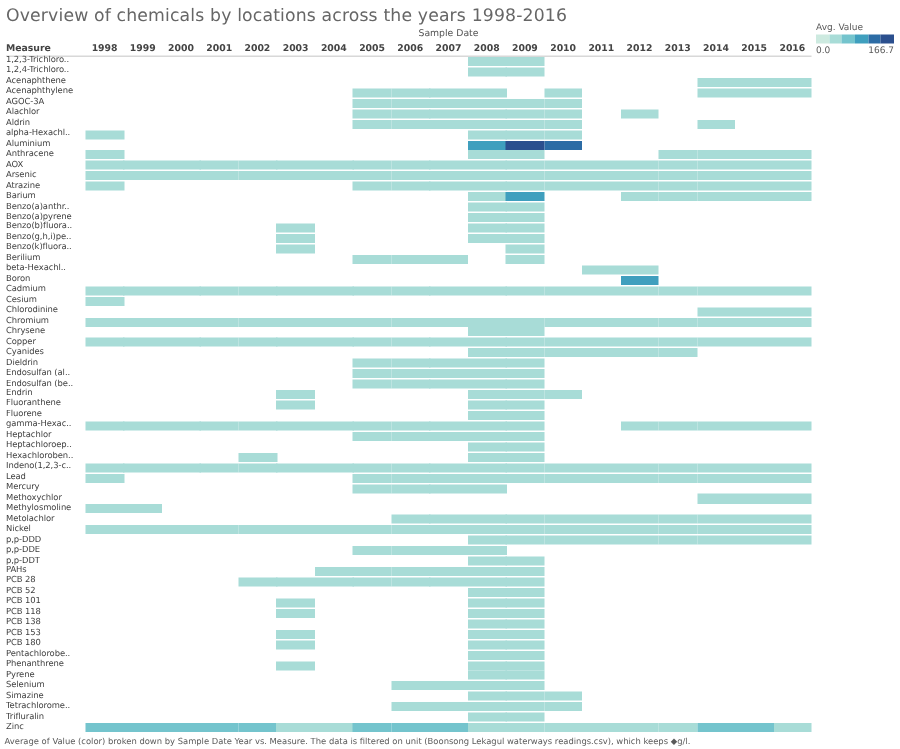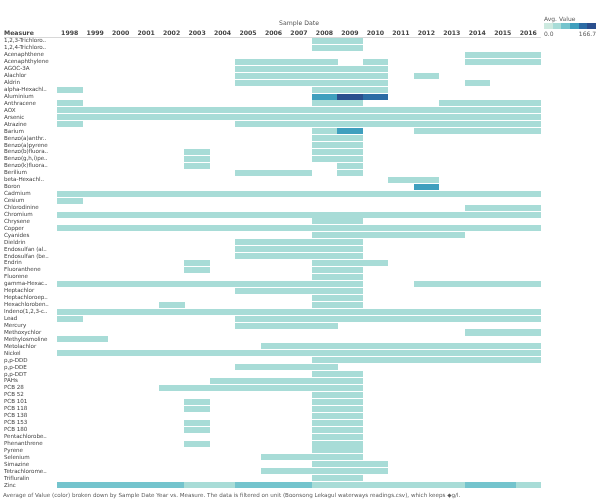--- a/index.html
+++ b/index.html
@@ -111,20 +111,21 @@
     font-size: 5.6px;
     color: #5a5a5a;
     white-space: nowrap;
   }
 </style>
 </head>
 <body>
 
 <div id="viz">
 
+  <div class="title">Overview of chemicals by locations across the years 1998-2016</div>
 
   <div class="legend">
     <div class="legend-title">Avg. Value</div>
     <div class="legend-ramp" id="legend-ramp">
         <i style="background: rgb(205, 234, 224);"></i>
         <i style="background: rgb(168, 220, 215);"></i>
         <i style="background: rgb(116, 196, 205);"></i>
         <i style="background: rgb(63, 159, 190);"></i>
         <i style="background: rgb(44, 108, 165);"></i>
         <i style="background: rgb(43, 79, 142);"></i>

